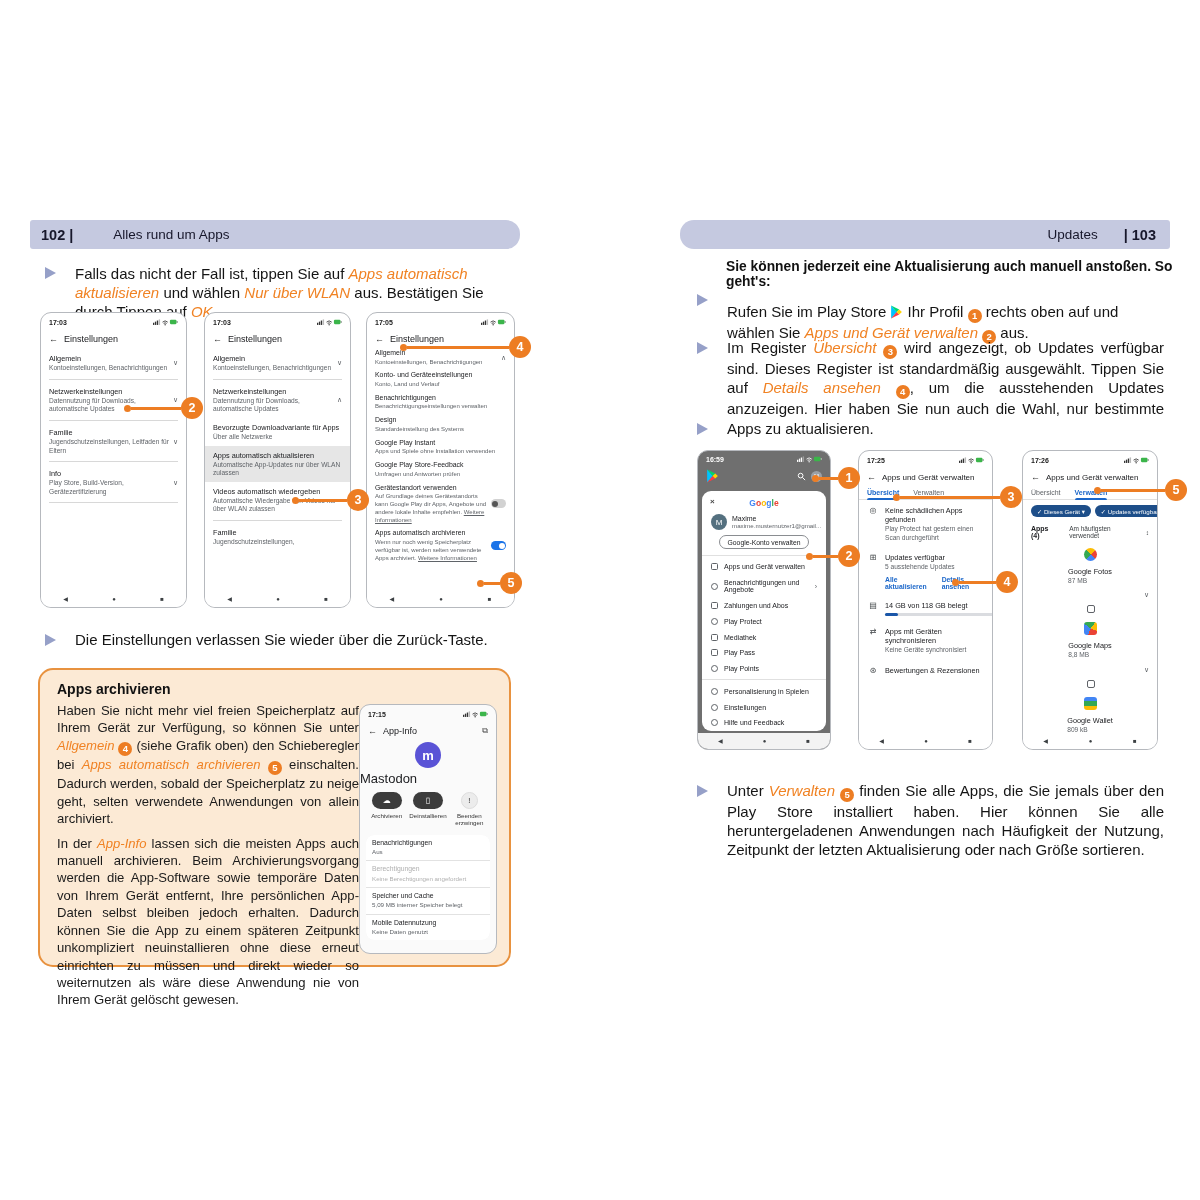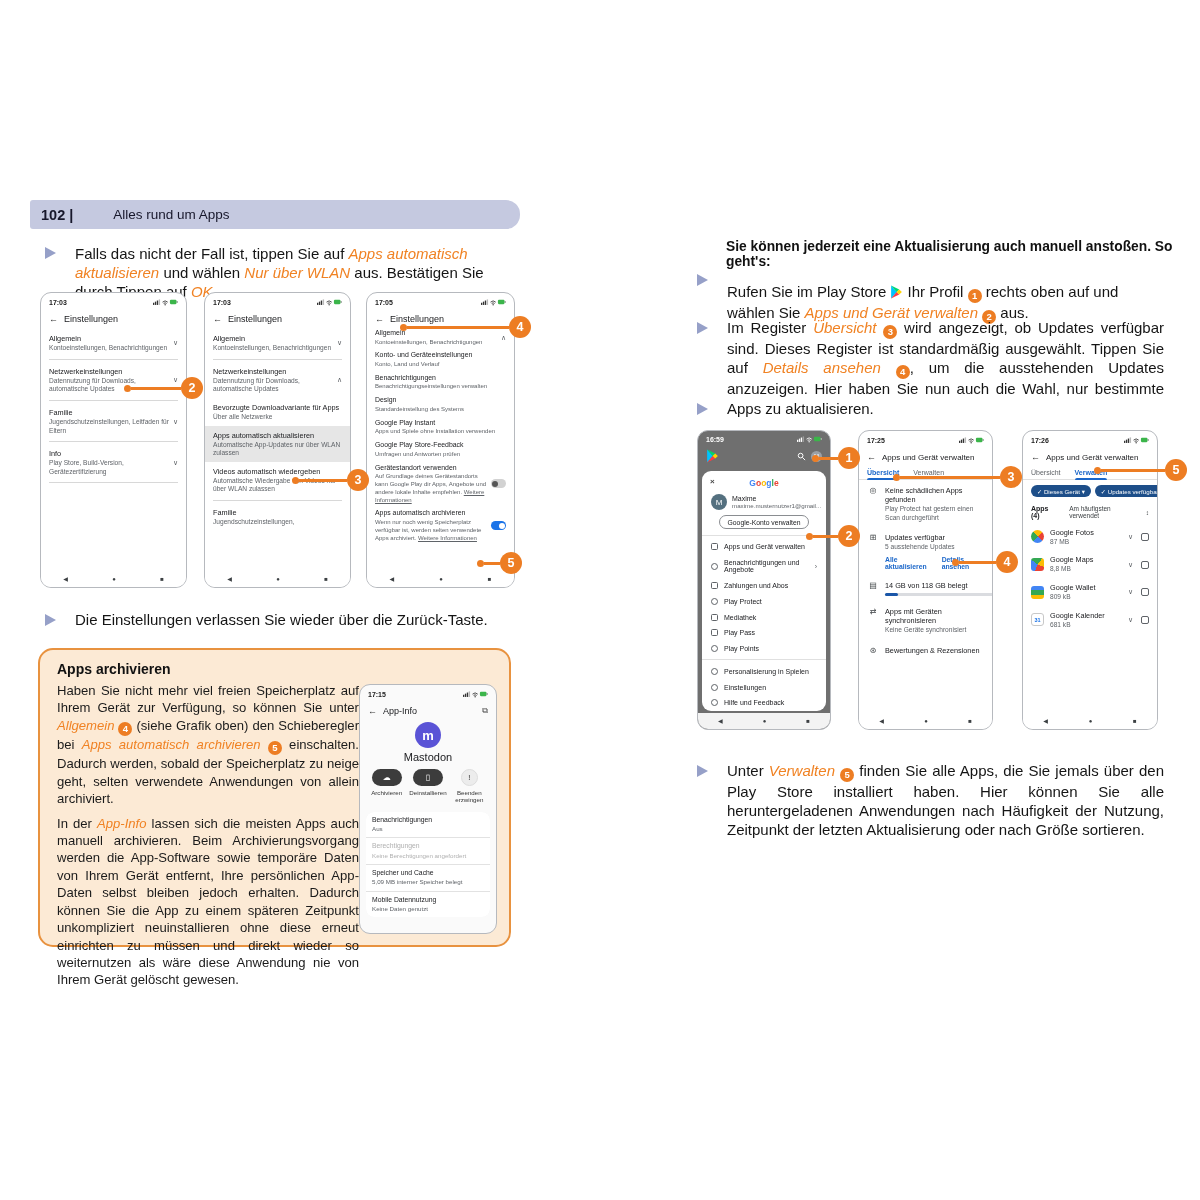--- a/index.html
+++ b/index.html
@@ -1,17 +1,17 @@
 <!DOCTYPE html>
 <html><head>
 <meta charset="utf-8">
 <style>
   * { margin:0; padding:0; box-sizing:border-box; }
   html,body { width:1200px; height:1200px; background:#fff; font-family:"Liberation Sans",sans-serif; color:#1a1a1a; }
-  #canvas { position:relative; width:1200px; height:1156px; overflow:hidden; background:#fff; }
+  #canvas { position:relative; width:1200px; height:1156px; overflow:hidden; background:#fff;margin-top:20px; }
 
   
   .hdrbar { position:absolute; height:29px; background:#c5c9e0; display:flex; align-items:center; font-size:13.5px; color:#17172b; }
   .hdr-left { left:30px; top:200px; width:490px; border-radius:3px 14px 14px 3px; }
   .hdr-right { left:680px; top:200px; width:490px; border-radius:14px 3px 3px 14px; justify-content:flex-end; }
   .pgnum { font-weight:bold; font-size:14.5px; }
 
   
   .tri { position:absolute; width:0; height:0; border-left:11px solid #96a0c8; border-top:6.5px solid transparent; border-bottom:6.5px solid transparent; }
   .btxt { position:absolute; font-size:15px; line-height:1.28; color:#151515; }
@@ -50,21 +50,21 @@
   .ulink { text-decoration:underline; }
   .tg { width:15px; height:9px; border-radius:5px; position:relative; flex:0 0 auto; align-self:center; margin-left:4px; }
   .tg.on { background:#1a73e8; }
   .tg.on::after { content:""; position:absolute; right:1px; top:1.5px; width:6px; height:6px; border-radius:50%; background:#fff; }
   .tg.off { background:#d2d2d2; }
   .tg.off::after { content:""; position:absolute; left:1px; top:1.5px; width:6px; height:6px; border-radius:50%; background:#555; }
 
   
   .appinfo { background:#fafafa; }
   .mastodon-ic { width:26px; height:26px; border-radius:50%; background:#5a53d6; color:#fff; font-size:13px; font-weight:bold; display:flex; align-items:center; justify-content:center; margin:6px auto 3px auto; }
-  .appname { text-align:center; font-size:11px; color:#202124; margin-bottom:6px; }
+  .appname { font-size:13px; color:#202124; margin-bottom:6px; }
   .actrow { display:flex; justify-content:space-around; padding:0 6px 6px 6px; }
   .actbtn { display:flex; flex-direction:column; align-items:center; width:33%; }
   .actic { width:30px; height:17px; border-radius:9px; background:#3c3c3c; color:#fff; font-size:8px; display:flex; align-items:center; justify-content:center; }
   .actic.light { width:17px; background:#ececec; color:#666; border:1px solid #ddd; font-size:7px; font-weight:bold; }
   .actlbl { font-size:6.2px; color:#333; margin-top:3px; text-align:center; line-height:1.2; }
   .ailist { margin:2px 6px; background:#f1f1f1; border-radius:8px; }
   .airow { padding:4px 6px; border-top:1px solid #e2e2e2; background:#fff; }
   .airow:first-child { border-top:none; border-radius:8px 8px 0 0; }
   .airow:last-child { border-radius:0 0 8px 8px; }
   .airow .pit { font-size:6.8px; }
@@ -102,21 +102,21 @@
   .blulinks { display:flex; gap:12px; margin-top:4px; }
   .blu { font-size:6.8px; font-weight:bold; color:#1a66c9; }
   .prog { margin-top:3px; width:108px; height:3px; border-radius:2px; background:#dadce0; position:relative; }
   .prog::after { content:""; position:absolute; left:0; top:0; bottom:0; width:13px; border-radius:2px; background:#1a56a8; }
   .chips { display:flex; gap:4px; padding:5px 0 4px 8px; overflow:hidden; }
   .chip { flex:0 0 auto; background:#1d4e89; color:#fff; font-size:6.2px; border-radius:7px; padding:2.5px 6px; white-space:nowrap; }
   .lstHead { display:flex; align-items:center; gap:8px; padding:4px 8px; }
   .lstHead .a { font-size:7px; font-weight:bold; color:#202124; }
   .lstHead .b { font-size:6.5px; color:#3c4043; margin-left:4px; }
   .sortic { font-size:6.5px; color:#3c4043; }
-  .aprow { display:flex; align-items:center; gap:6px; padding:4.5px 8px; }
+  .aprow { display:flex; align-items:center; gap:6px; padding:4.5px 8px;flex-direction:column; }
   .appic { flex:0 0 auto; width:13px; height:13px; border-radius:3px; }
   .ic-photos { border-radius:50%; background:conic-gradient(from 45deg,#ea4335 0 25%,#4285f4 0 50%,#34a853 0 75%,#fbbc04 0); }
   .ic-maps { background:conic-gradient(from 200deg,#4285f4 0 30%,#34a853 0 55%,#fbbc04 0 75%,#ea4335 0); }
   .ic-wallet { background:linear-gradient(180deg,#4285f4 0 34%,#34a853 34% 67%,#fbbc04 67%); }
   .ic-cal { background:#fff; border:1px solid #c8c8c8; color:#1a73e8; font-size:5.5px; font-weight:bold; display:flex; align-items:center; justify-content:center; }
   .cb { flex:0 0 auto; width:8px; height:8px; border:1px solid #5f6368; border-radius:2px; margin-left:2px; }
   .aprow .chev { margin-left:auto; }
 
   .glogo span { font-weight:bold; }
 </style>
@@ -421,20 +421,24 @@
             <div class="psub">5,09 MB interner Speicher belegt</div>
           </div>
         <div class="airow">
             <div class="pit">Mobile Datennutzung</div>
             <div class="psub">Keine Daten genutzt</div>
           </div>
       </div>
     </div>
   </div>
 
+  <div class="hdrbar hdr-right">
+    <span>Updates</span>
+    <span class="pgnum" style="margin:0 14px 0 26px">| 103</span>
+  </div>
 
   <div class="boldintro" style="left:726px;top:239px;width:470px">Sie können jederzeit eine Aktualisierung auch manuell anstoßen. So geht's:</div>
 
   <span class="tri" style="left:697px;top:274px"></span>
   <div class="btxt" style="left:727px;top:282px;width:437px"><span>Rufen Sie im Play Store </span><span class="playicon"><svg viewBox="0 0 24 26" width="13" height="14" style="vertical-align:-2px">
           <path d="M2 1 L2 25 L13 13 Z" fill="#00c3ff"></path>
           <path d="M2 1 L17 8.5 L12.2 13 Z" fill="#00d96d"></path>
           <path d="M2 25 L17 17.5 L12.2 13 Z" fill="#ff3a44"></path>
           <path d="M17 8.5 L22 13 L17 17.5 L12.2 13 Z" fill="#ffd400"></path>
         </svg></span><span> Ihr Profil </span><span class="badge">1</span><span> rechts oben auf und wählen Sie </span><span class="orange">Apps und Gerät verwalten</span> <span class="badge">2</span><span> aus.</span></div>

